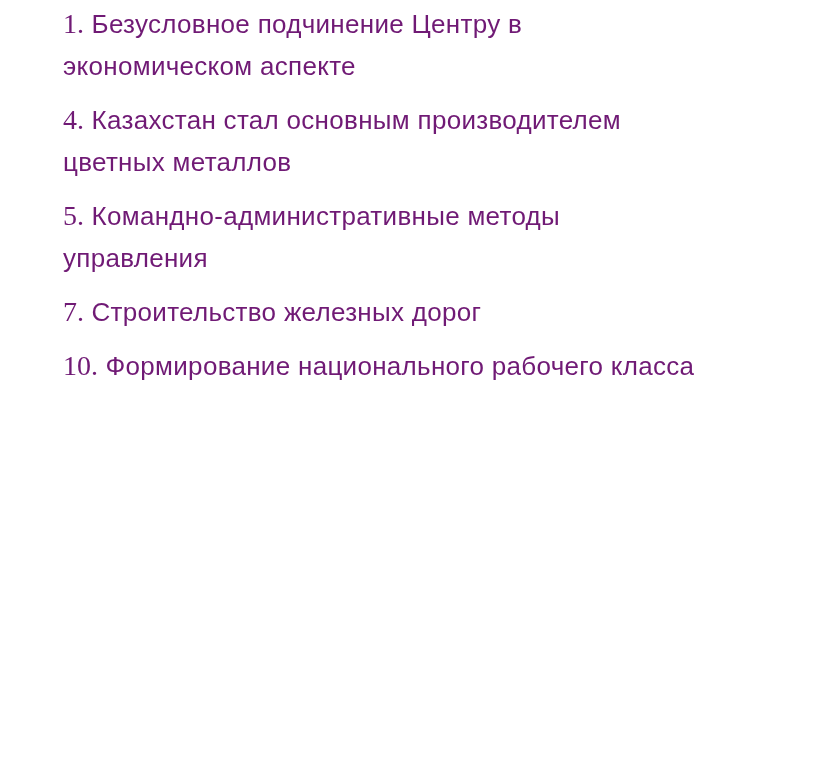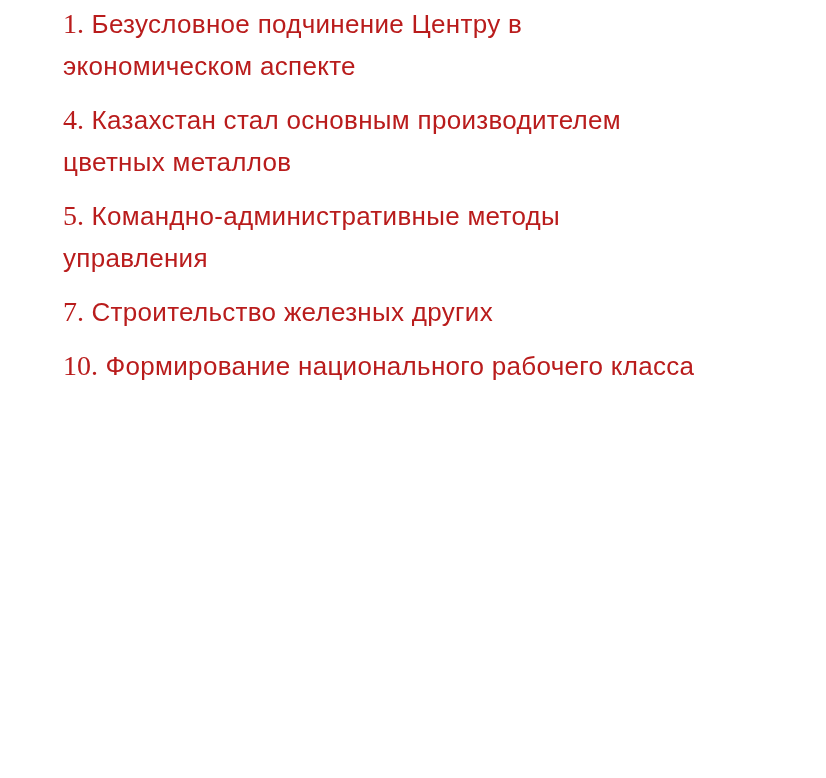--- a/index.html
+++ b/index.html
@@ -12,21 +12,21 @@
     height: 778px;
     overflow: hidden;
   }
   .options {
     box-sizing: border-box;
     padding: 3px 40px 0 63px;
     font-family: "Liberation Sans", sans-serif;
     font-size: 26px;
     line-height: 42px;
     letter-spacing: 0.3px;
-    color: #b91c1c;
+    color: #701a75;
   }
   .option {
     max-width: 640px;
     margin: 0 0 12px 0;
   }
   .num {
     font-family: "Liberation Serif", serif;
     font-size: 28px;
     letter-spacing: 0;
   }
@@ -38,19 +38,19 @@
 
   <p class="option"><span class="num">1.</span> <span>Безусловное подчинение Центру в экономическом аспекте</span></p>
 
 
 
   <p class="option"><span class="num">4.</span> <span>Казахстан стал основным производителем цветных металлов</span></p>
 
   <p class="option"><span class="num">5.</span> <span>Командно-административные методы управления</span></p>
 
 
-  <p class="option"><span class="num">7.</span> <span>Строительство железных других</span></p>
+  <p class="option"><span class="num">7.</span> <span>Строительство железных дорог</span></p>
 
 
 
   <p class="option"><span class="num">10.</span> <span>Формирование национального рабочего класса</span></p>
 
 </div>
 
 </body></html>

